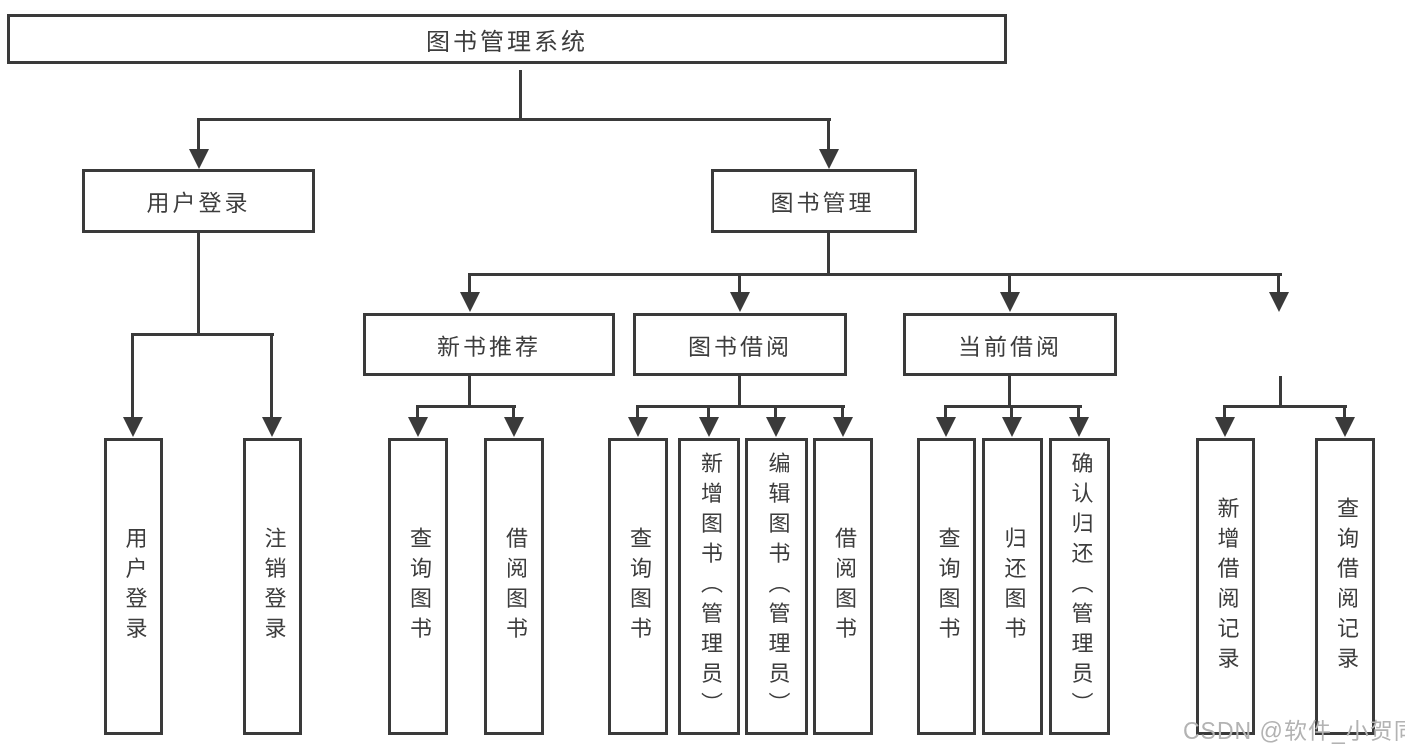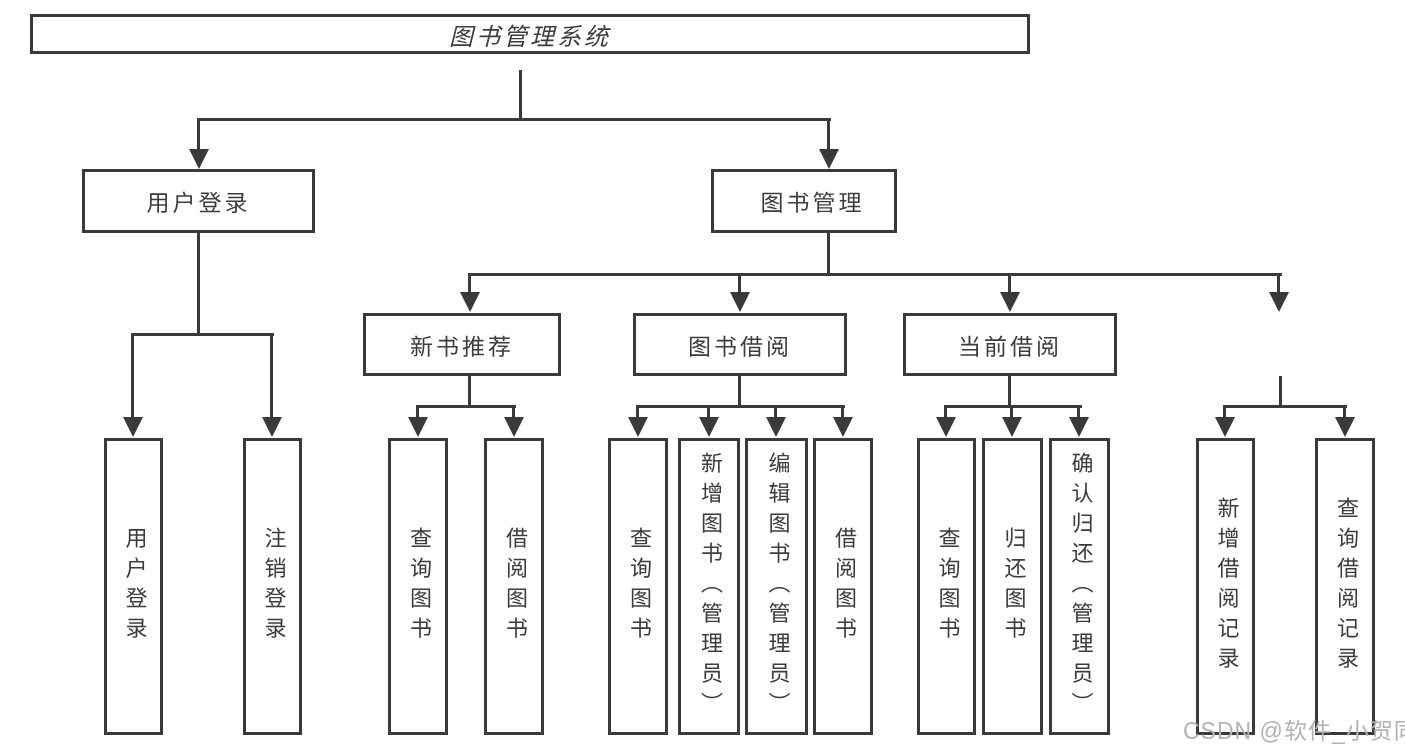--- a/index.html
+++ b/index.html
@@ -65,51 +65,51 @@
     letter-spacing:1px;
     z-index:5;
     white-space:nowrap;
   }
 </style>
 </head>
 <body>
 
 <div class="canvas">
 
-  <div class="box hbox root-box" style="left:30px;top:14px;width:1000px;height:40px;font-style:italic;">图书管理系统</div>
+  <div class="box hbox root-box" style="left:7px;top:14px;width:1000px;height:50px;">图书管理系统</div>
 
   <div class="line" style="left:519px;top:70px;width:3px;height:48px;"></div>
   <div class="line" style="left:197px;top:118px;width:634px;height:3px;"></div>
   <div class="line" style="left:197px;top:118px;width:3px;height:33px;"></div>
   <div class="arrow" style="left:189px;top:149px;"></div>
   <div class="line" style="left:827px;top:118px;width:3px;height:33px;"></div>
   <div class="arrow" style="left:819px;top:149px;"></div>
 
   <div class="box hbox" style="left:82px;top:169px;width:233px;height:64px;">用户登录</div>
-  <div class="box hbox" style="left:711px;top:169px;width:186px;height:64px;padding-left:17px;">图书管理</div>
+  <div class="box hbox" style="left:711px;top:169px;width:206px;height:64px;padding-left:17px;">图书管理</div>
 
   <div class="line" style="left:197px;top:233px;width:3px;height:103px;"></div>
   <div class="line" style="left:131px;top:333px;width:143px;height:3px;"></div>
   <div class="line" style="left:131px;top:333px;width:3px;height:85px;"></div>
   <div class="arrow" style="left:123px;top:417px;"></div>
   <div class="line" style="left:270px;top:333px;width:3px;height:85px;"></div>
   <div class="arrow" style="left:262px;top:417px;"></div>
 
   <div class="line" style="left:827px;top:233px;width:3px;height:43px;"></div>
   <div class="line" style="left:468px;top:273px;width:814px;height:3px;"></div>
   <div class="line" style="left:468px;top:273px;width:3px;height:21px;"></div>
   <div class="arrow" style="left:460px;top:292px;"></div>
   <div class="line" style="left:738px;top:273px;width:3px;height:21px;"></div>
   <div class="arrow" style="left:730px;top:292px;"></div>
   <div class="line" style="left:1008px;top:273px;width:3px;height:21px;"></div>
   <div class="arrow" style="left:1000px;top:292px;"></div>
   <div class="line" style="left:1277px;top:273px;width:3px;height:21px;"></div>
   <div class="arrow" style="left:1269px;top:292px;"></div>
 
-  <div class="box hbox" style="left:363px;top:313px;width:198px;height:63px;">新书推荐</div>
+  <div class="box hbox" style="left:363px;top:313px;width:252px;height:63px;">新书推荐</div>
   <div class="box hbox" style="left:633px;top:313px;width:214px;height:63px;">图书借阅</div>
   <div class="box hbox" style="left:903px;top:313px;width:214px;height:63px;">当前借阅</div>
 
   <div class="line" style="left:468px;top:376px;width:3px;height:32px;"></div>
   <div class="line" style="left:416px;top:405px;width:100px;height:3px;"></div>
   <div class="line" style="left:416px;top:405px;width:3px;height:14px;"></div>
   <div class="arrow" style="left:408px;top:417px;"></div>
   <div class="line" style="left:512px;top:405px;width:3px;height:14px;"></div>
   <div class="arrow" style="left:504px;top:417px;"></div>
 

